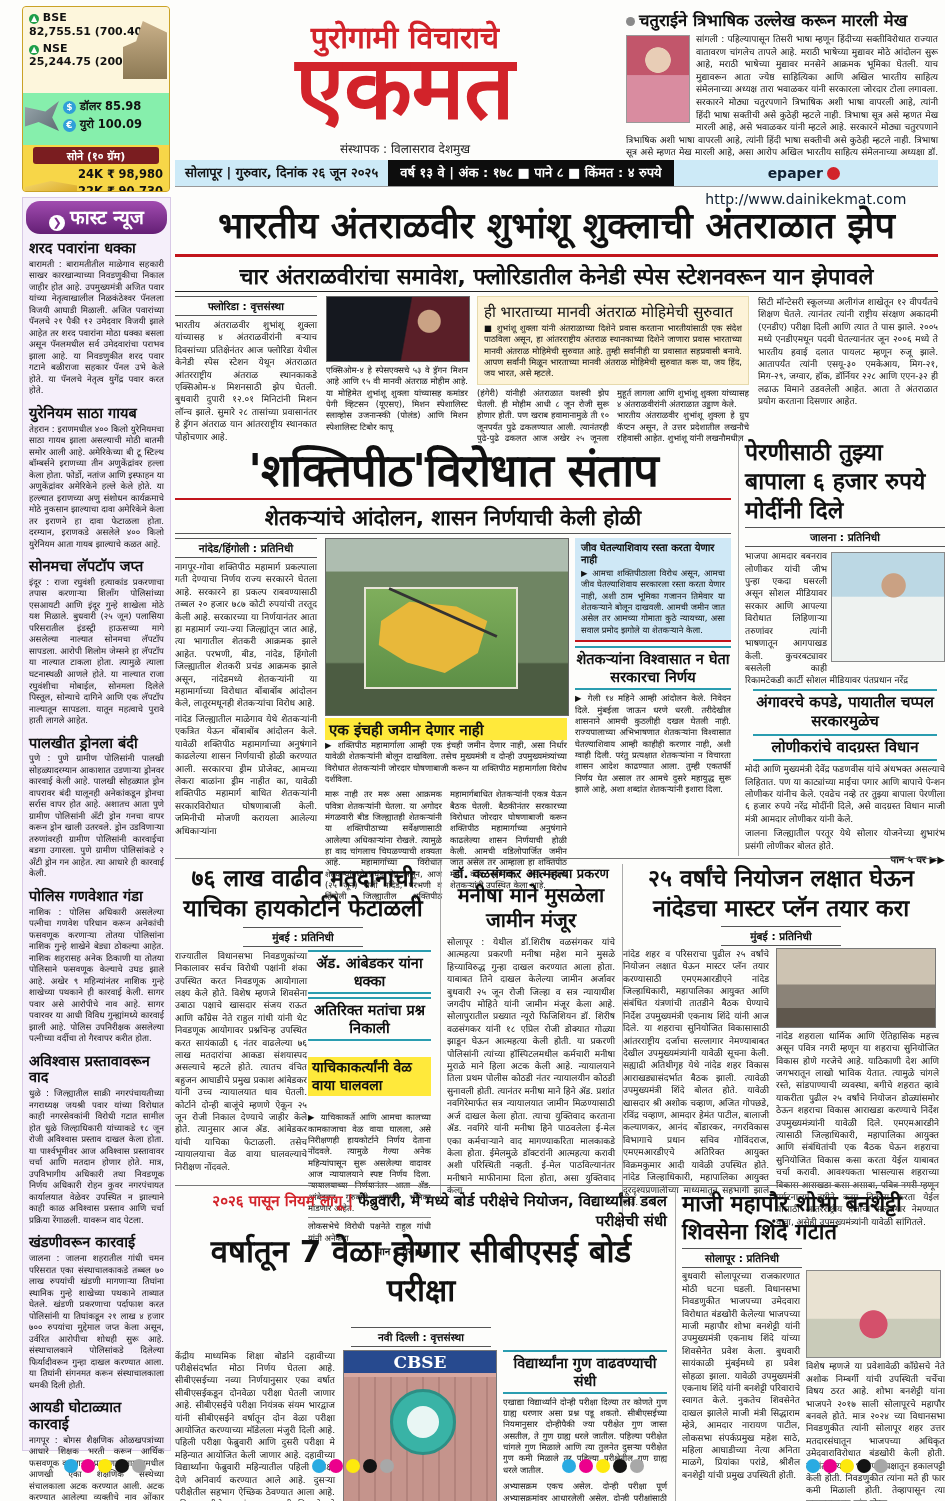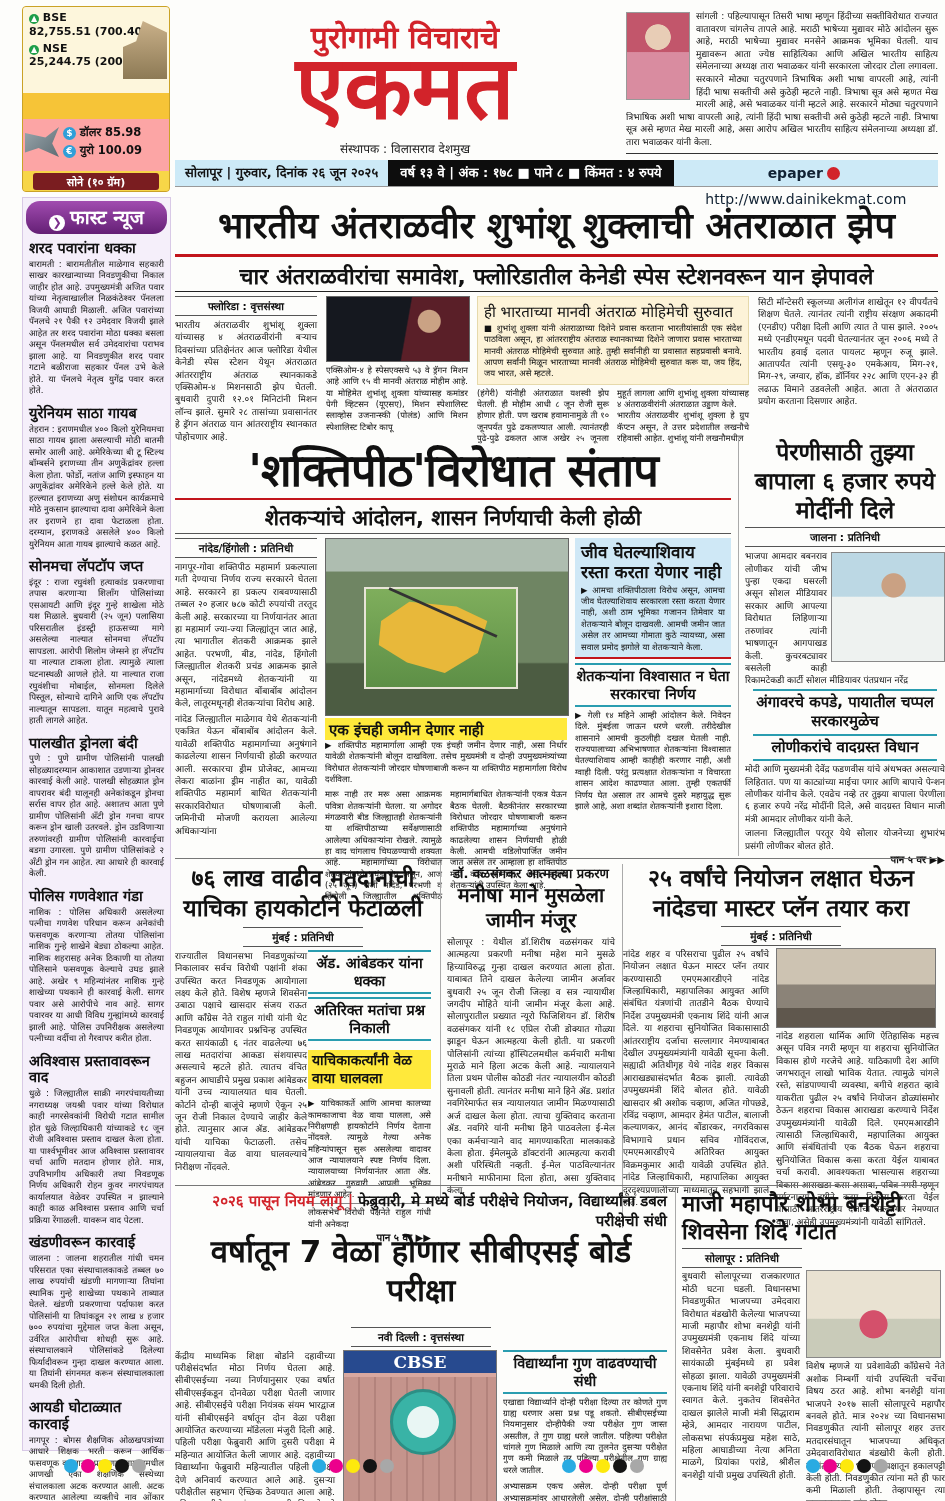--- a/index.html
+++ b/index.html
@@ -11,21 +11,21 @@
   .b{font-weight:bold;}
   .red{color:#d2232a;}
   .hairline{border-top:1px solid #888;}
 
   
   .market{left:22px;top:6px;width:146px;height:184px;background:#f6c437;border:1px solid #caa227;border-radius:4px;overflow:hidden;font-size:11px;}
   .mkt-top{background:#fdf6dc;padding:4px 6px;height:78px;position:relative;}
   .mkt-row{line-height:1.25;}
   .up-arrow{display:inline-block;width:10px;height:10px;border-radius:50%;background:#1d9e48;color:#fff;font-size:8px;text-align:center;line-height:10px;}
   .mkt-bldg{position:absolute;right:2px;top:14px;width:44px;height:58px;background:linear-gradient(180deg,#c9b089,#8d7a55);clip-path:polygon(0 100%,0 45%,30% 35%,45% 0,100% 20%,100% 100%);}
-  .mkt-fx{background:#fca5a5;height:48px;position:relative;padding:4px 4px 0 40px;margin-top:26px;}
+  .mkt-fx{background:#86efac;height:48px;position:relative;padding:4px 4px 0 40px;}
   .fx-row{line-height:1.6;font-size:11.5px;}
   .coin{display:inline-block;width:13px;height:13px;border-radius:50%;background:#2f9fd8;color:#fff;font-size:9px;text-align:center;line-height:13px;font-weight:bold;}
   .fx-plane{position:absolute;left:2px;top:8px;width:34px;height:30px;background:linear-gradient(135deg,#9aa7ad,#5f6d74);clip-path:polygon(0 20%,60% 35%,100% 0,80% 55%,100% 100%,40% 70%,0 85%);}
   .mkt-gold{background:#f7d648;padding:2px 6px;font-size:11.5px;position:relative;height:52px;}
   .gold-title{background:#7a1d20;color:#fff;text-align:center;border-radius:3px;font-size:11px;padding:1px 0;margin:0 4px 2px 4px;}
   .gold-bars{position:absolute;left:2px;bottom:2px;width:52px;height:30px;background:linear-gradient(160deg,#ffe98a,#d4a017);clip-path:polygon(0 60%,50% 40%,100% 55%,100% 100%,0 100%);}
   .gold-row{text-align:right;line-height:1.5;}
 
   
   .tagline{left:205px;top:16px;width:400px;font-size:30px;}
@@ -83,40 +83,40 @@
   .sh-c1{width:142px;}
   .sh-c2{width:242px;position:relative;}
   .protest-photo{width:242px;height:176px;background:
      linear-gradient(180deg,#aebdb0 0 18%,#6f8563 19% 70%,#4c5c42 71% 100%);border:1px solid #666;position:relative;}
   .map-inset{position:absolute;left:38px;top:48px;width:150px;height:98px;background:linear-gradient(180deg,#7fae5c,#5d8f46);border:2px solid #e8e4d8;}
   .map-shape{position:absolute;left:8px;top:8px;width:118px;height:80px;background:#e8b83a;clip-path:polygon(6% 30%,30% 6%,70% 12%,96% 30%,88% 70%,60% 95%,28% 82%,4% 60%);}
   .map-road{position:absolute;left:18px;top:22px;width:118px;height:3px;background:#333;transform:rotate(24deg);}
   .cap-bar{background:#ffe93b;font-size:15px;font-weight:bold;padding:1px 4px;margin-top:2px;}
   .sh-c3{width:156px;}
   .blue-box{background:#cfe8f6;padding:4px 6px;border-bottom:2px solid #c2151b;}
-  .box-title{font-size:17px;font-weight:bold;line-height:1.2;margin-bottom:2px;}
+  .box-title{font-size:10px;font-weight:bold;line-height:1.2;margin-bottom:2px;}
   .teal-box{margin-top:4px;}
   .teal-title{font-size:14.5px;font-weight:bold;text-align:center;border-top:2px solid #2a9db0;border-bottom:2px solid #2a9db0;padding:2px 0;margin-bottom:3px;line-height:1.25;}
 
   
   .perani{left:738px;top:438px;width:200px;height:418px;border-left:1px solid #aaa;padding-left:6px;}
-  .pe-head{font-size:23px;text-align:center;line-height:1.25;}
+  .pe-head{font-size:23px;text-align:left;line-height:1.25;}
   .pe-photo{float:right;width:112px;height:108px;margin:2px 0 2px 4px;background:
      radial-gradient(circle at 55% 30%,#caa183 0 12%,transparent 13%),
      linear-gradient(180deg,#bcd8e4 0 40%,#eef2f0 41% 100%);border:1px solid #888;}
   .pe-callout{font-size:15px;font-weight:bold;text-align:center;line-height:1.3;}
   .pe-rule{border-top:2px solid #2a9db0;margin:2px 8px;}
   .jump{font-size:10px;font-weight:bold;text-align:right;}
 
   
   .band3-rule{left:175px;top:858px;width:763px;border-top:1px solid #777;}
   .stA{left:175px;top:864px;width:256px;}
   .stA-head{font-size:23px;text-align:center;line-height:1.3;}
   .stA-cols{display:flex;gap:1px;margin-top:3px;}
-  .yellow-box{background:#ffe93b;font-size:14px;font-weight:bold;padding:2px 4px;line-height:1.25;margin:9px 0;}
+  .yellow-box{background:#ffe93b;font-size:14px;font-weight:bold;padding:2px 4px;line-height:1.25;margin:16px 0;}
   .stB{left:440px;top:864px;width:168px;border-left:1px solid #aaa;padding-left:6px;}
   .stB-kick{font-size:13px;font-weight:bold;text-align:center;}
   .stB-head{font-size:20px;font-weight:bold;text-align:center;line-height:1.25;margin:1px 0 3px 0;}
   .stC{left:622px;top:864px;width:316px;border-left:1px solid #aaa;}
   .stC-head{font-size:23px;text-align:center;line-height:1.3;}
   .meet-photo{width:158px;height:78px;background:
      linear-gradient(180deg,#cdc3b2 0 45%,#8b8378 46% 75%,#5f574d 76% 100%);border:1px solid #777;margin-bottom:2px;}
 
   
   .band4-rule{left:175px;top:1185px;width:763px;border-top:1px solid #777;}
@@ -166,20 +166,21 @@
       <div class="gold-row"><span class="b">24K ₹</span> <span class="b">98,980</span></div>
       <div class="gold-row"><span class="b">22K ₹</span> <span class="b">90,730</span></div>
     </div>
   </div>
 
   <div class="abs tagline b red ctr">पुरोगामी विचाराचे</div>
   <div class="abs title b red ctr">एकमत</div>
   <div class="abs founder ctr">संस्थापक : विलासराव देशमुख</div>
 
   <div class="abs topright">
+    <div class="tr-head b"><span class="tr-dot"></span><span>चतुराईने त्रिभाषिक उल्लेख करून मारली मेख</span></div>
     <div class="tr-body just">
       <span class="tr-photo"></span>
       <span>सांगली : पहिल्यापासून तिसरी भाषा म्हणून हिंदीच्या सक्तीविरोधात राज्यात वातावरण चांगलेच तापले आहे. मराठी भाषेच्या मुद्यावर मोठे आंदोलन सुरू आहे, मराठी भाषेच्या मुद्यावर मनसेने आक्रमक भूमिका घेतली. याच मुद्यावरून आता ज्येष्ठ साहित्यिका आणि अखिल भारतीय साहित्य संमेलनाच्या अध्यक्ष तारा भवाळकर यांनी सरकारला जोरदार टोला लगावला. सरकारने मोठ्या चतुरपणाने त्रिभाषिक अशी भाषा वापरली आहे, त्यांनी हिंदी भाषा सक्तीची असे कुठेही म्हटले नाही. त्रिभाषा सूत्र असे म्हणत मेख मारली आहे, असे भवाळकर यांनी म्हटले आहे. सरकारने मोठ्या चतुरपणाने त्रिभाषिक अशी भाषा वापरली आहे, त्यांनी हिंदी भाषा सक्तीची असे कुठेही म्हटले नाही. त्रिभाषा सूत्र असे म्हणत मेख मारली आहे, असा आरोप अखिल भारतीय साहित्य संमेलनाच्या अध्यक्षा डॉ. तारा भवाळकर यांनी केला.</span>
     </div>
   </div>
 
   <div class="abs datebar">
     <div class="db-blue">सोलापूर | गुरुवार, दिनांक २६ जून २०२५</div>
     <div class="db-black">वर्ष १३ वे | अंक : १७८ ■ पाने ८ ■ किंमत : ४ रुपये</div>
     <div class="db-url"><span class="b">epaper</span><span class="epaper-ic"></span><span>http://www.dainikekmat.com</span></div>

